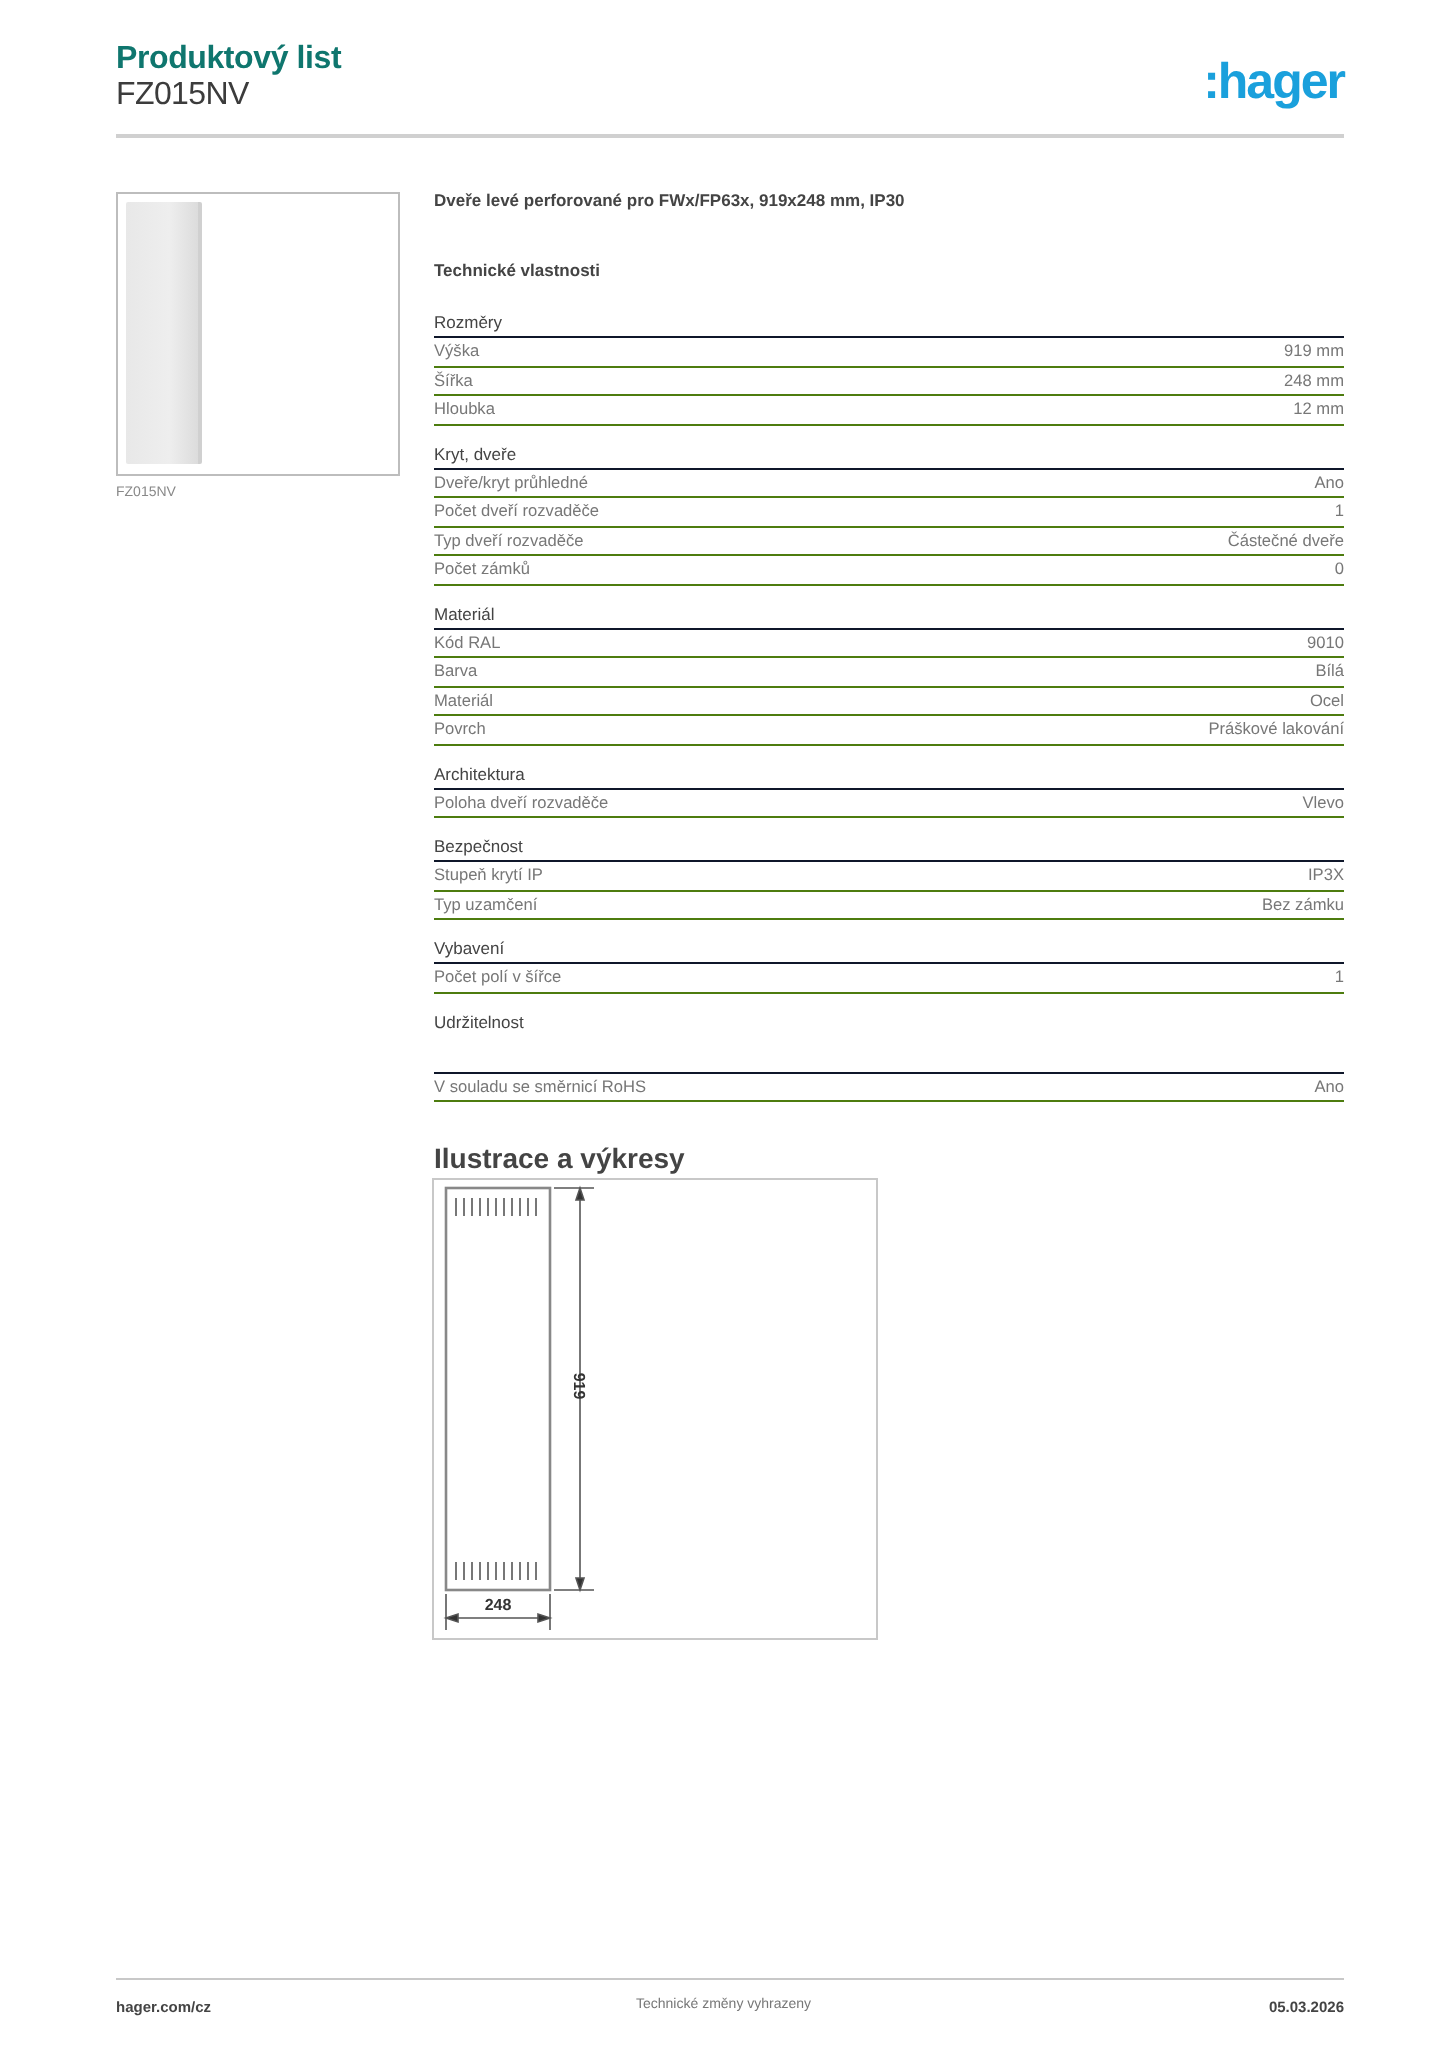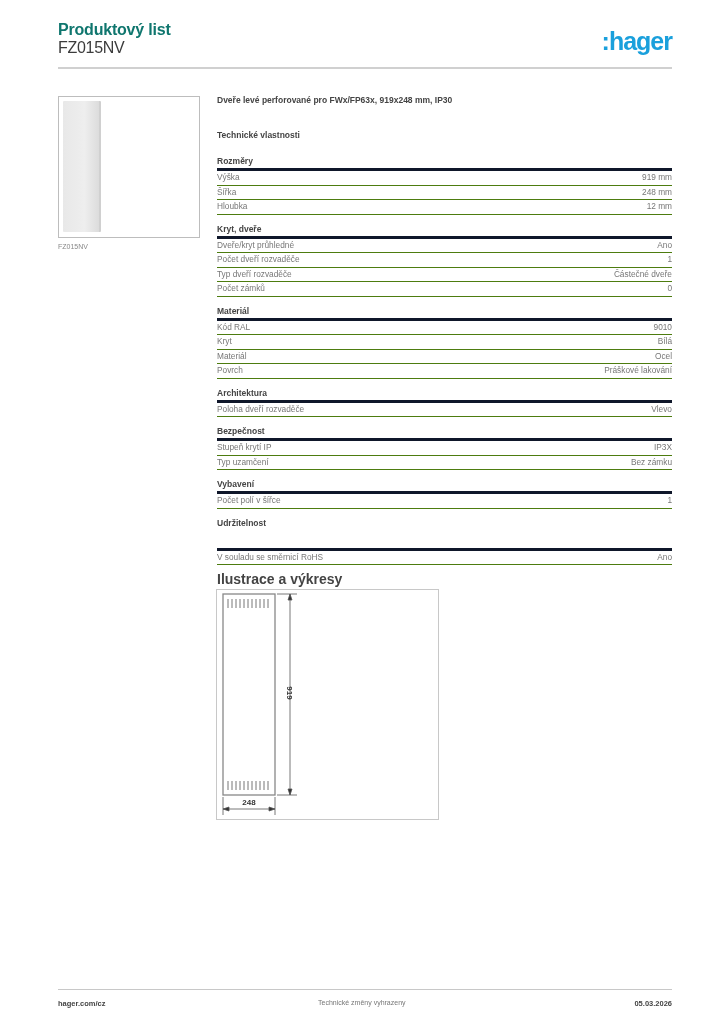--- a/index.html
+++ b/index.html
@@ -14,21 +14,21 @@
   .thumb { position: absolute; left: 58px; top: 96px; width: 142px; height: 142px; border: 1px solid #bdbdbd; box-sizing: border-box; background: #fff; }
   .thumb .door { position: absolute; left: 4px; top: 4px; width: 36px; height: 131px;
                  background: linear-gradient(90deg, #e8e8e8 0%, #eeeeee 60%, #dcdcdc 100%);
                  border-right: 2px solid #d0d0d0; border-radius: 1px; }
   .thumb-caption { position: absolute; left: 58px; top: 243px; font-size: 7px; color: #888; }
 
   .main { position: absolute; left: 217px; top: 95px; width: 455px; }
   .product-desc { font-size: 8.5px; font-weight: bold; color: #444; height: 35px; }
   .tech-title { font-size: 8.5px; font-weight: bold; color: #444; height: 26px; }
   .group { margin-bottom: 9px; }
-  .group-title { font-size: 8.5px; font-weight: bold; color: #444; padding-bottom: 2px; border-bottom: 3px solid #0f172a; }
+  .group-title { font-size: 8.5px; font-weight: normal; color: #444; padding-bottom: 2px; border-bottom: 1px solid #0f172a; }
   .row { display: flex; justify-content: space-between; font-size: 8.3px; color: #777; height: 13.5px; line-height: 13.5px; border-bottom: 1px solid #4d7c0f; }
   .group.spaced .group-title { padding-bottom: 20px; }
   .illus-title { position: absolute; left: 217px; top: 571px; font-size: 14px; font-weight: bold; color: #444; }
   .drawing-frame { position: absolute; left: 216px; top: 589px; width: 223px; height: 231px; border: 1px solid #c8c8c8; box-sizing: border-box; padding-left: 41px; }
   .drawing-frame svg { position: absolute; left: 0; top: 0; }
 
   .footer-rule { position: absolute; left: 58px; top: 989px; width: 614px; height: 1px; background: #c8c8c8; }
   .footer-left { position: absolute; left: 58px; top: 999px; font-size: 7.5px; font-weight: bold; color: #444; text-align: right; }
   .footer-center { position: absolute; left: 318px; top: 999px; font-size: 7px; color: #777; }
   .footer-right { position: absolute; right: 52px; top: 999px; font-size: 7.5px; font-weight: bold; color: #444; }
@@ -86,21 +86,21 @@
       </div>
   </div>
 
   <div class="group">
     <div class="group-title">Materiál</div>
     <div class="row">
         <span>Kód RAL</span>
         <span>9010</span>
       </div>
     <div class="row">
-        <span>Kryt</span>
+        <span>Barva</span>
         <span>Bílá</span>
       </div>
     <div class="row">
         <span>Materiál</span>
         <span>Ocel</span>
       </div>
     <div class="row">
         <span>Povrch</span>
         <span>Práškové lakování</span>
       </div>

